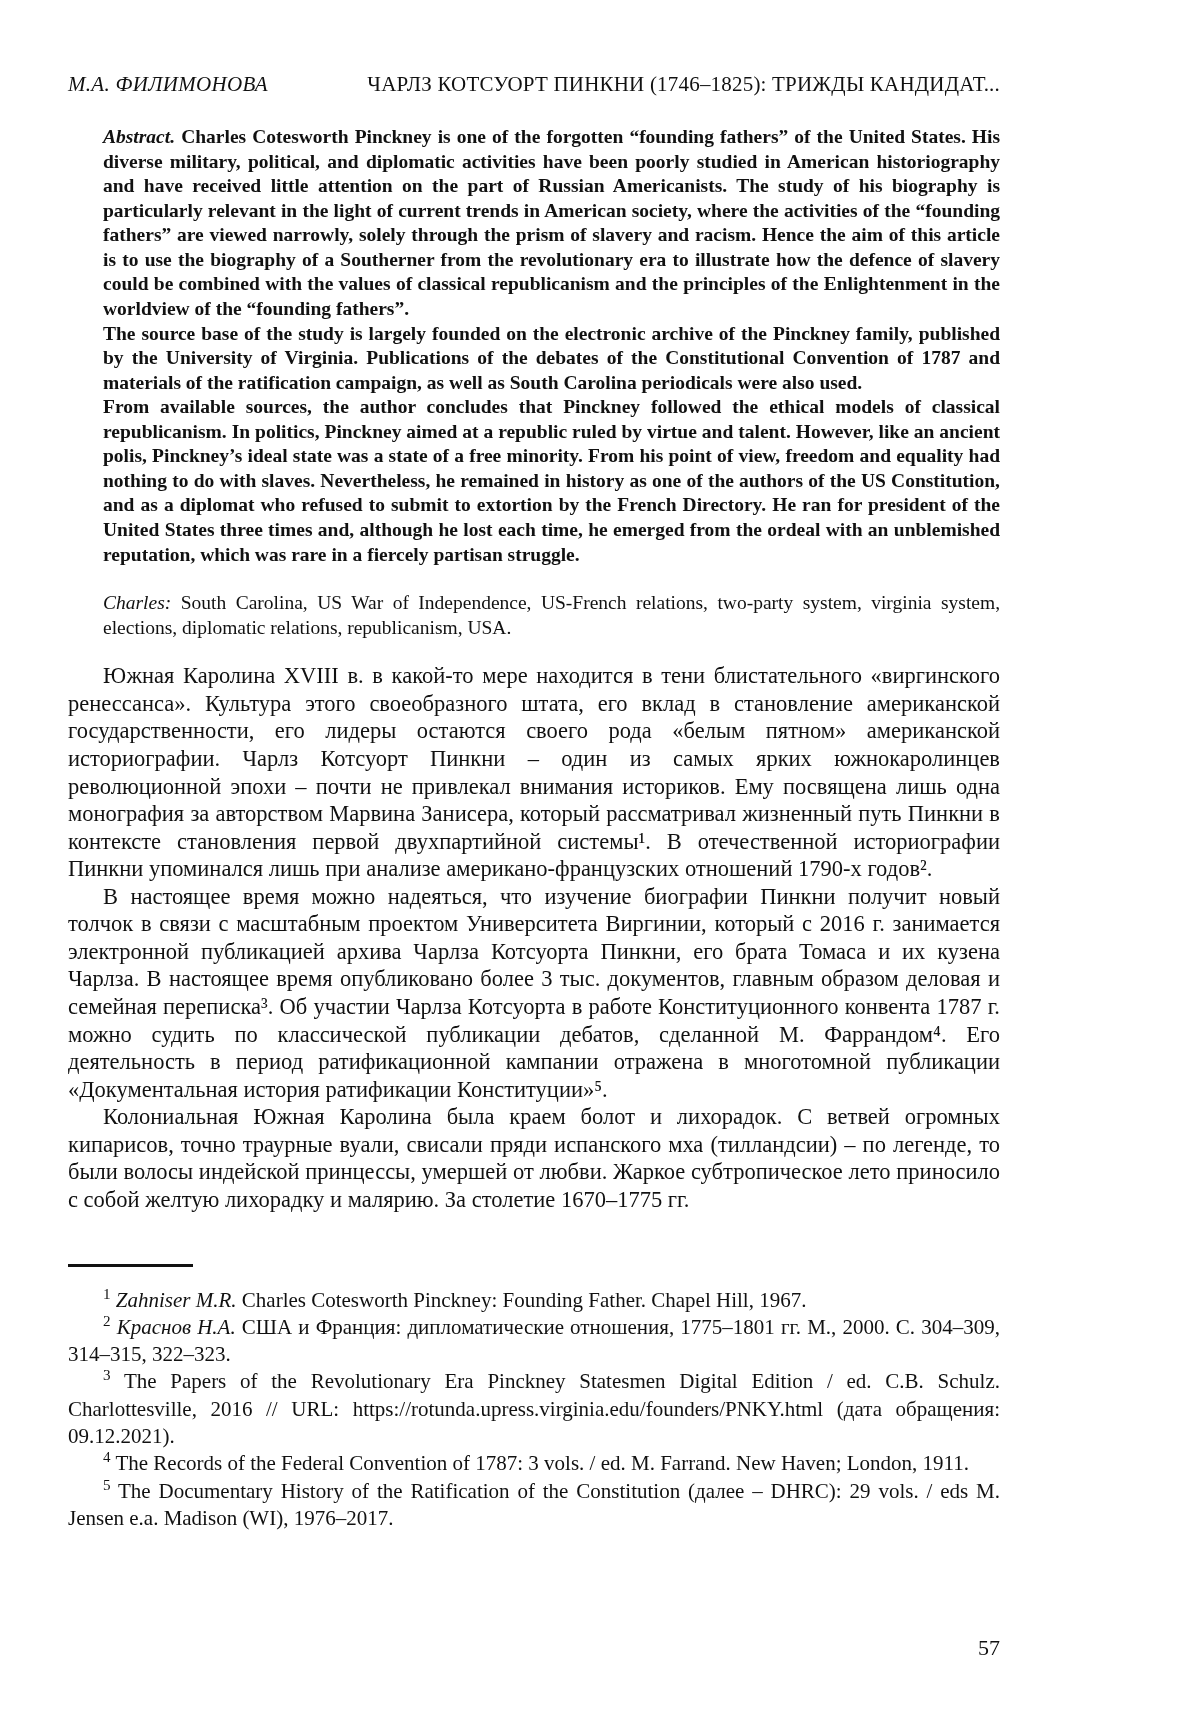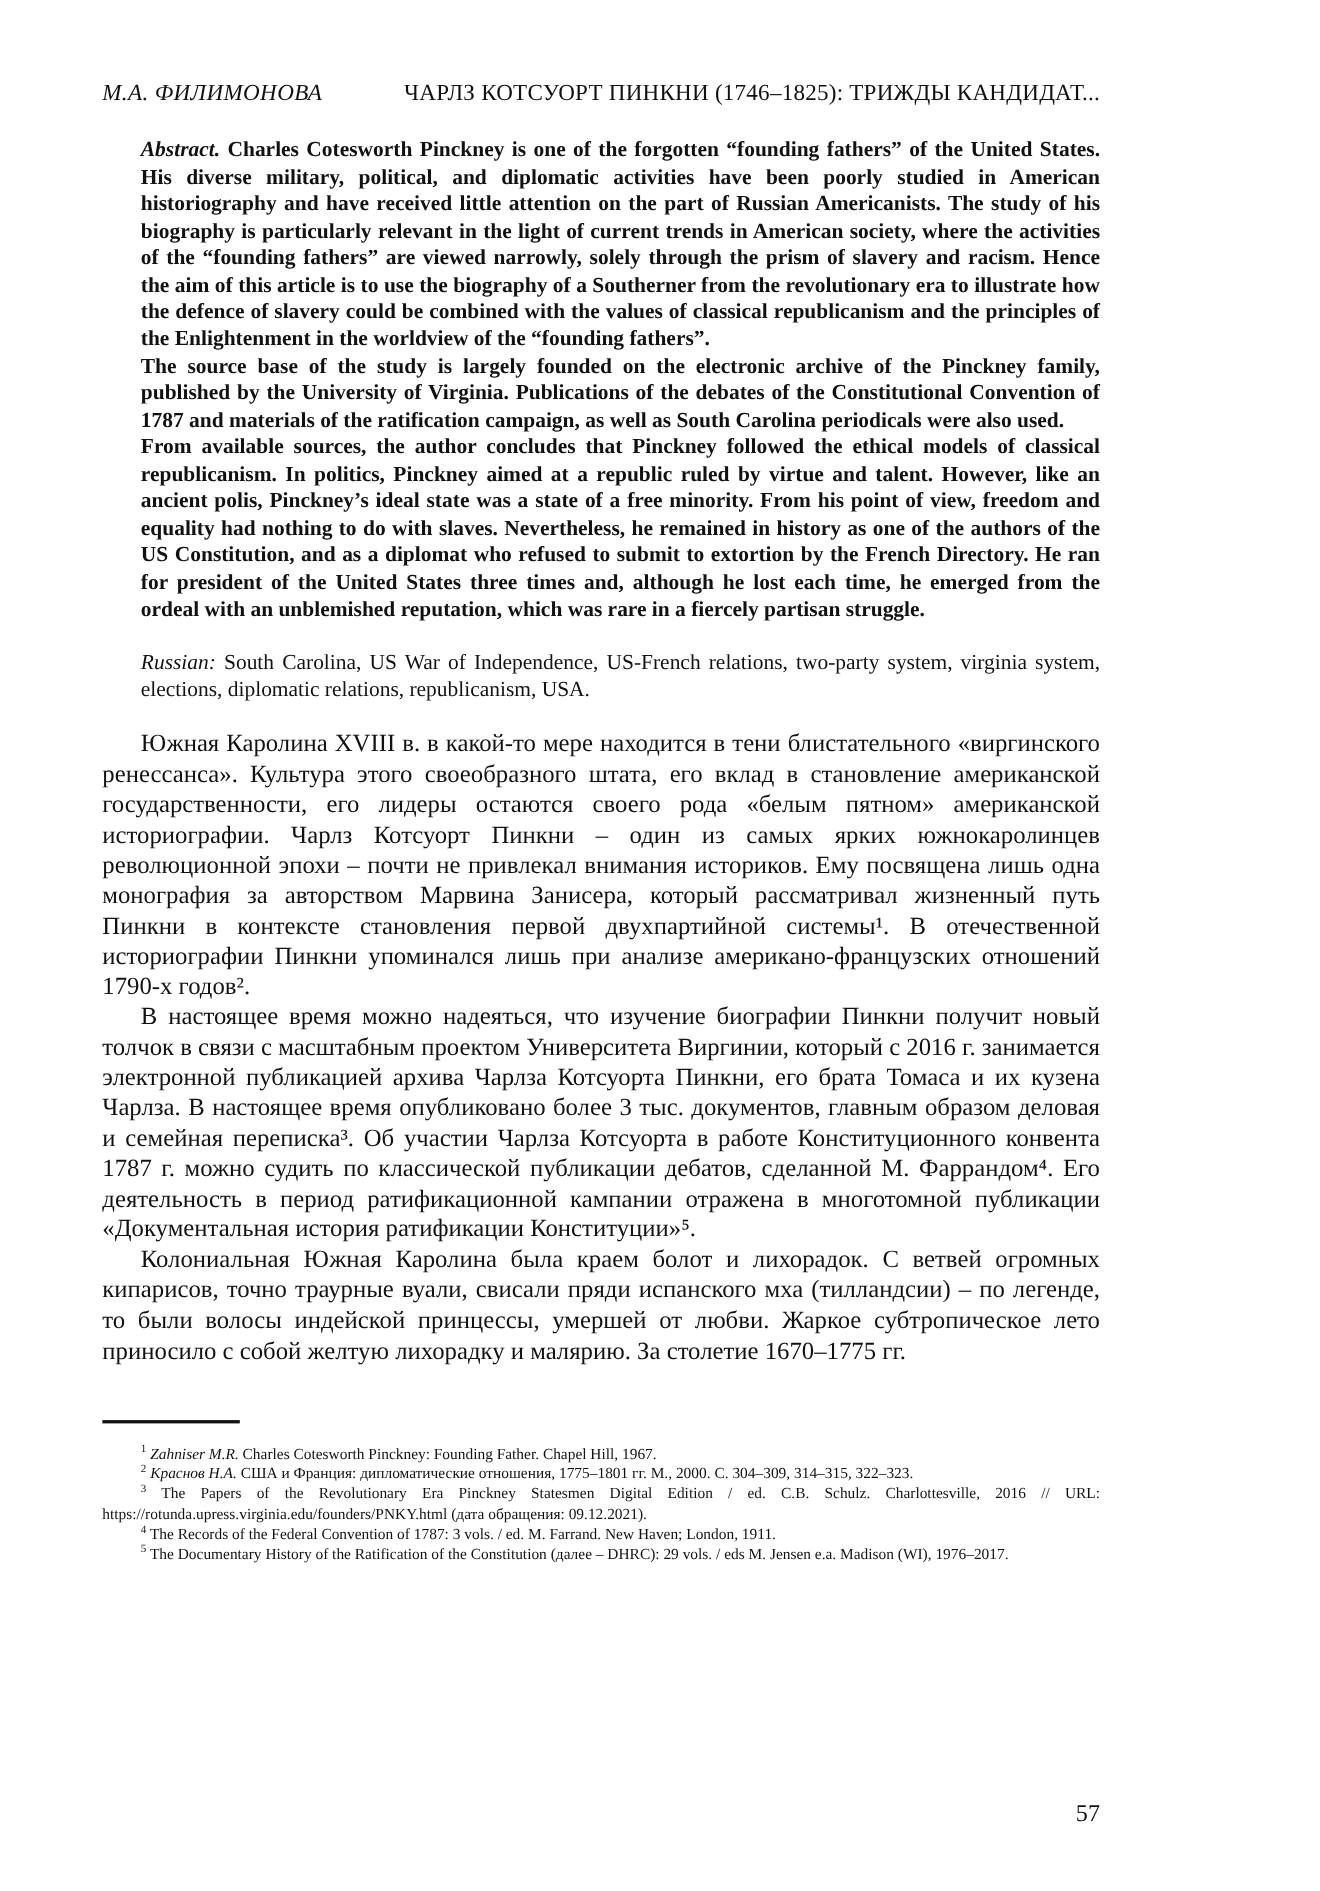--- a/index.html
+++ b/index.html
@@ -1,21 +1,21 @@
 <!DOCTYPE html>
 <html><head>
 <meta charset="utf-8">
 <style>
   html, body { margin: 0; padding: 0; background: #ffffff; }
   .page {
     position: relative;
     width: 1200px;
     height: 1719px;
     box-sizing: border-box;
-    padding: 72px 200px 0 93px;
+    padding: 72px 200px 0 68px;
     background: #ffffff;
     color: #111111;
     font-family: "Liberation Serif", serif;
     overflow: hidden;
   }
   .header {
     display: flex;
     justify-content: space-between;
     align-items: baseline;
     font-size: 21px;
@@ -52,21 +52,21 @@
   }
   .body-text p { margin: 0; text-indent: 35px; }
 
   .fn-sep {
     border: none;
     border-top: 3px solid #111111;
     width: 125px;
     margin: 50px 0 20px 0;
   }
   .footnotes {
-    font-size: 14px;
+    font-size: 21px;
     line-height: 1.3;
     text-align: justify;
   }
   .footnotes p { margin: 0; text-indent: 35px; }
   .footnotes sup { font-size: 0.72em; line-height: 0; }
   .footnotes .fn-author { font-style: italic; }
 
   .page-number {
     position: absolute;
     right: 200px;
@@ -85,21 +85,21 @@
     <span class="title">ЧАРЛЗ КОТСУОРТ ПИНКНИ (1746–1825): ТРИЖДЫ КАНДИДАТ...</span>
   </div>
 
   <div class="abstract">
     <p><span class="label">Abstract.</span> <span>Charles Cotesworth Pinckney is one of the forgotten “founding fathers” of the United States. His diverse military, political, and diplomatic activities have been poorly studied in American historiography and have received little attention on the part of Russian Americanists. The study of his biography is particularly relevant in the light of current trends in American society, where the activities of the “founding fathers” are viewed narrowly, solely through the prism of slavery and racism. Hence the aim of this article is to use the biography of a Southerner from the revolutionary era to illustrate how the defence of slavery could be combined with the values of classical republicanism and the principles of the Enlightenment in the worldview of the “founding fathers”.</span></p>
     <p>The source base of the study is largely founded on the electronic archive of the Pinckney family, published by the University of Virginia.  Publications of the debates of the Constitutional Convention of 1787 and materials of the ratification campaign, as well as South Carolina periodicals were also used.</p>
     <p>From available sources, the author concludes that Pinckney followed the ethical models of classical republicanism. In politics, Pinckney aimed at a republic ruled by virtue and talent. However, like an ancient polis, Pinckney’s ideal state was a state of a free minority. From his point of view, freedom and equality had nothing to do with slaves. Nevertheless, he remained in history as one of the authors of the US Constitution, and as a diplomat who refused to submit to extortion by the French Directory. He ran for president of the United States three times and, although he lost each time, he emerged from the ordeal with an unblemished reputation, which was rare in a fiercely partisan struggle.</p>
   </div>
 
   <div class="keywords">
-    <p><span class="label">Russian:</span> <span>South Carolina, US War of Independence, US-French relations, two-party system, virginia system, elections, diplomatic relations, republicanism, USA.</span></p>
+    <p><span class="label">Charles:</span> <span>South Carolina, US War of Independence, US-French relations, two-party system, virginia system, elections, diplomatic relations, republicanism, USA.</span></p>
   </div>
 
   <div class="body-text">
     <p>Южная Каролина XVIII в. в какой-то мере находится в тени блистательного «виргинского ренессанса». Культура этого своеобразного штата, его вклад в становление американской государственности, его лидеры остаются своего рода «белым пятном» американской историографии. Чарлз Котсуорт Пинкни – один из самых ярких южнокаролинцев революционной эпохи – почти не привлекал внимания историков. Ему посвящена лишь одна монография за авторством Марвина Занисера, который рассматривал жизненный путь Пинкни в контексте становления первой двухпартийной системы¹. В отечественной историографии Пинкни упоминался лишь при анализе американо-французских отношений 1790-х годов².</p>
     <p>В настоящее время можно надеяться, что изучение биографии Пинкни получит новый толчок в связи с масштабным проектом Университета Виргинии, который с 2016 г. занимается электронной публикацией архива Чарлза Котсуорта Пинкни, его брата Томаса и их кузена Чарлза. В настоящее время опубликовано более 3 тыс. документов, главным образом деловая и семейная переписка³. Об участии Чарлза Котсуорта в работе Конституционного конвента 1787 г. можно судить по классической публикации дебатов, сделанной М. Фаррандом⁴. Его деятельность в период ратификационной кампании отражена в многотомной публикации «Документальная история ратификации Конституции»⁵.</p>
     <p>Колониальная Южная Каролина была краем болот и лихорадок. С ветвей огромных кипарисов, точно траурные вуали, свисали пряди испанского мха (тилландсии) – по легенде, то были волосы индейской принцессы, умершей от любви. Жаркое субтропическое лето приносило с собой желтую лихорадку и малярию. За столетие 1670–1775 гг.</p>
   </div>
 
   <hr class="fn-sep">
 

